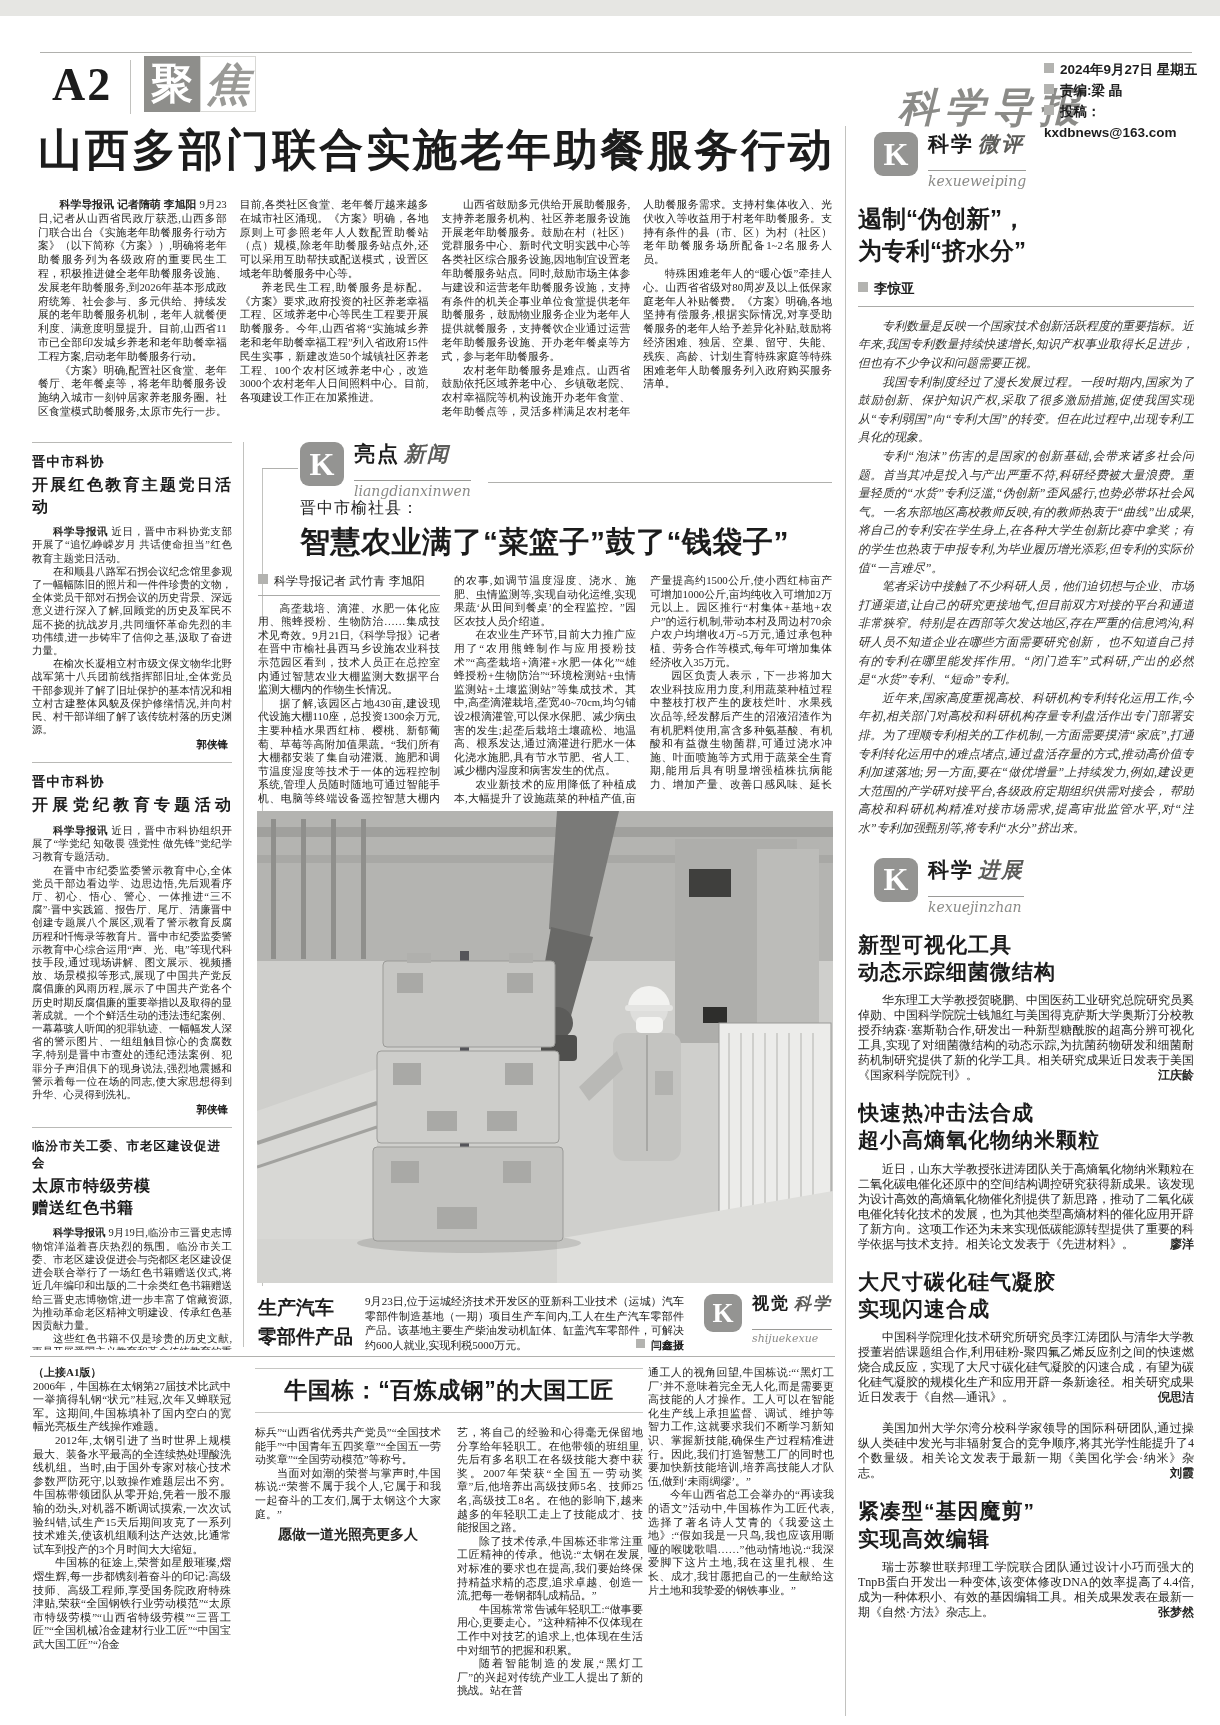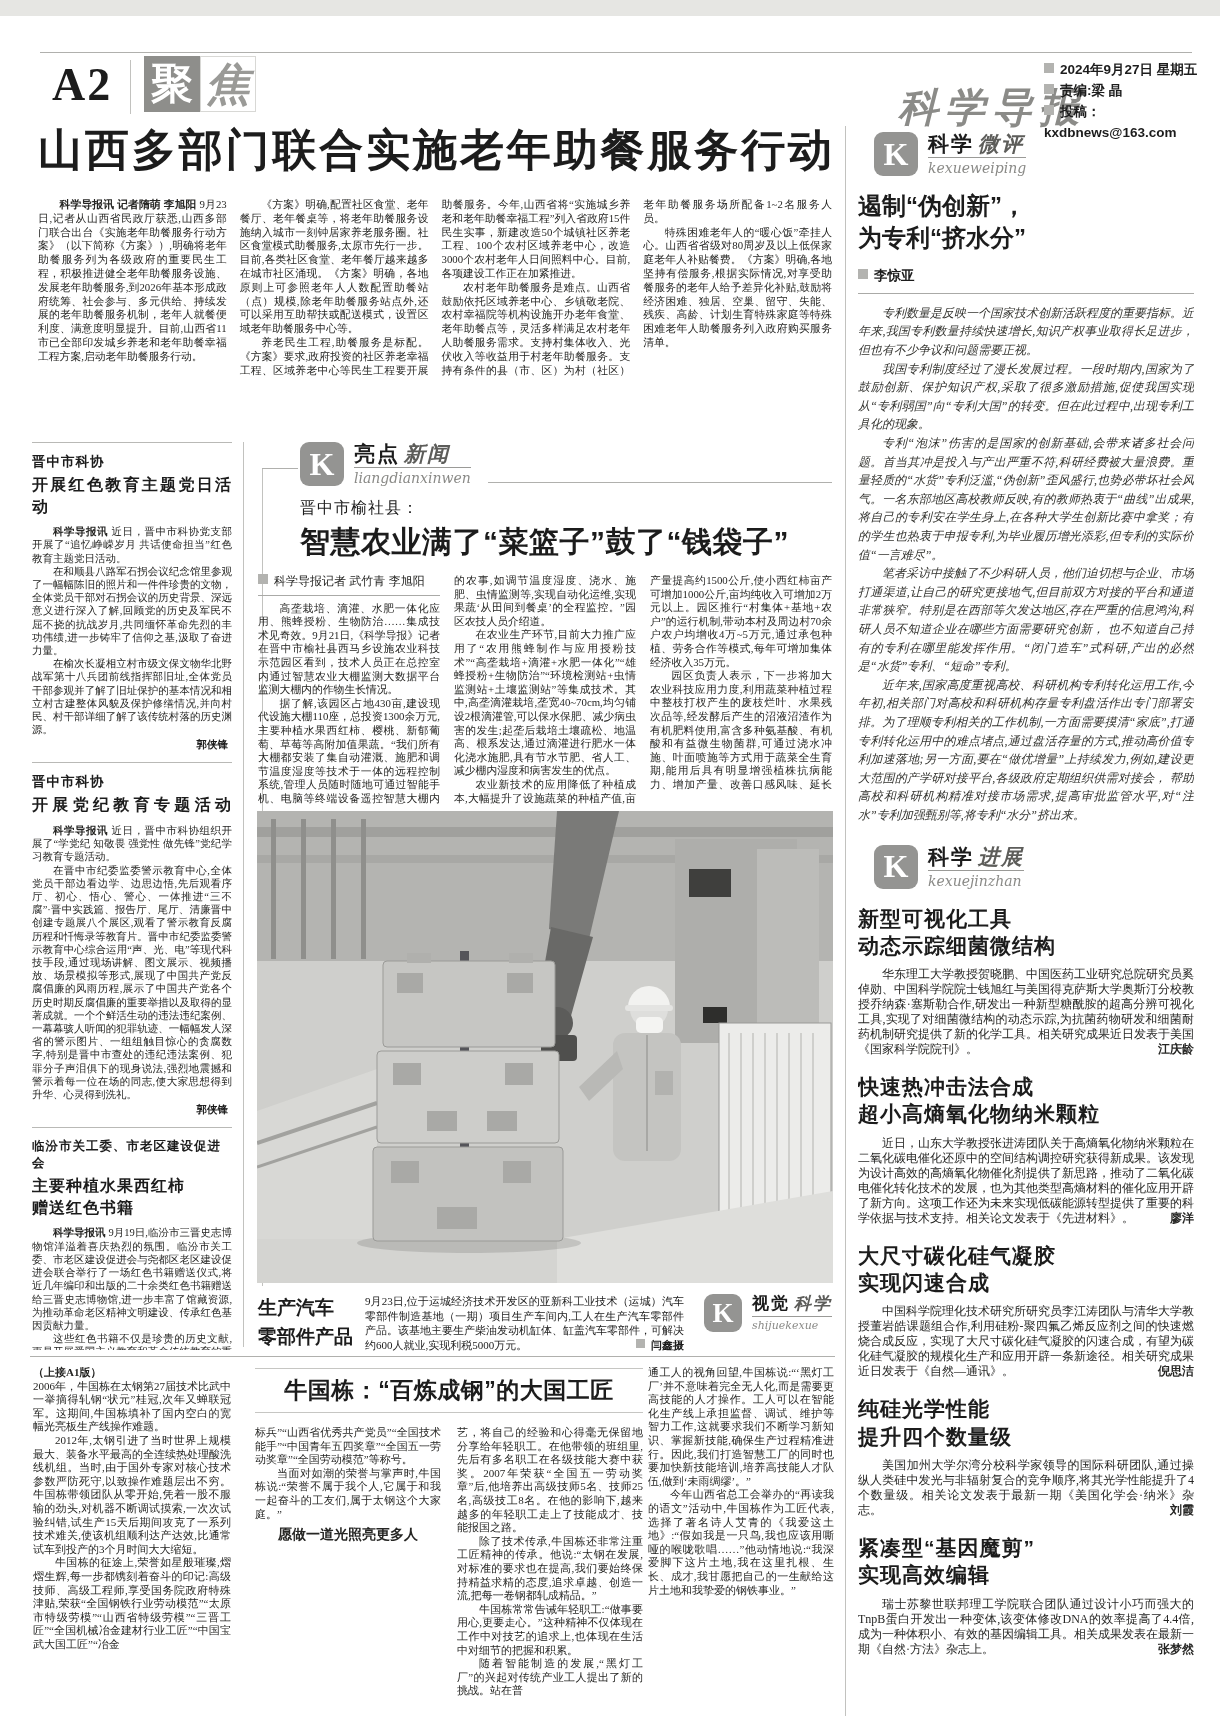--- a/index.html
+++ b/index.html
@@ -13,21 +13,21 @@
   .sq{display:inline-block;width:10px;height:10px;background:#b3b3b0;margin-right:6px;vertical-align:1px}
   .body p{text-indent:2em;text-align:justify}
   .nofirst p:first-child{text-indent:0}
   .spread{text-align:justify;text-align-last:justify}
   .klogo{width:44px;height:44px;background:#949492;border-radius:9px;color:#fff;
          font-family:"Liberation Serif",serif;font-weight:bold;font-size:32px;
          display:flex;align-items:center;justify-content:center;flex:0 0 auto}
   .klogo.sm{width:38px;height:38px;font-size:27px}
   .logo-row{display:flex;gap:10px;align-items:flex-start}
   .logo-cn{font-size:21px;font-weight:bold;letter-spacing:2px;line-height:1.1;
-           border-bottom:1px solid #9a9a97;padding-bottom:2px}
+           border-bottom:1px solid #9a9a97;padding-bottom:15px}
   .cnbrush{font-family:"DejaVu Serif",serif;font-style:italic;font-weight:bold;color:#5d5d5a;margin-left:4px}
   .logo-en{font-family:"DejaVu Serif",serif;font-style:italic;color:#8a8a87;font-size:14px;margin-top:2px}
   .kicker{font-size:13.5px;font-weight:bold;letter-spacing:1px}
   .lah{font-size:16px;font-weight:900;letter-spacing:1px;line-height:1.35;margin:3px 0 8px}
   .lbody{font-size:10.5px;line-height:13.2px;color:#262624}
   .auth{text-align:right;font-weight:bold;font-size:10.5px;padding-right:4px;margin-top:2px}
   .leftrule{border:none;border-top:1px solid #b9b9b6;margin:10px 0}
   .byline{font-size:12px;font-weight:normal;border-bottom:1px solid #aaaaa7;
           padding-bottom:6px;margin-bottom:6px;font-family:"Liberation Sans",sans-serif}
   .jart{margin-top:16px}
@@ -54,20 +54,21 @@
     <div><span class="sq"></span><span>2024年9月27日 星期五</span></div>
     <div><span class="sq"></span><span>责编:梁 晶</span></div>
     <div><span class="sq"></span><span>投稿：kxdbnews@163.com</span></div>
   </div>
 
   <h1 class="abs hei spread" style="left:38px;top:108px;width:794px;font-size:44px;font-weight:900;line-height:1.2">山西多部门联合实施老年助餐服务行动</h1>
   <div class="abs body" style="left:38px;top:182px;width:794px;height:240px;overflow:hidden;column-count:4;column-gap:13px;font-size:10.8px;line-height:13.8px;color:#262624">
     <p><b class="hei">科学导报讯 记者隋萌 李旭阳 </b><span>9月23日,记者从山西省民政厅获悉,山西多部门联合出台《实施老年助餐服务行动方案》（以下简称《方案》）,明确将老年助餐服务列为各级政府的重要民生工程，积极推进健全老年助餐服务设施、发展老年助餐服务,到2026年基本形成政府统筹、社会参与、多元供给、持续发展的老年助餐服务机制，老年人就餐便利度、满意度明显提升。目前,山西省11市已全部印发城乡养老和老年助餐幸福工程方案,启动老年助餐服务行动。</span></p>
   <p>《方案》明确,配置社区食堂、老年餐厅、老年餐桌等，将老年助餐服务设施纳入城市一刻钟居家养老服务圈。社区食堂模式助餐服务,太原市先行一步。目前,各类社区食堂、老年餐厅越来越多在城市社区涌现。《方案》明确，各地原则上可参照老年人人数配置助餐站（点）规模,除老年助餐服务站点外,还可以采用互助帮扶或配送模式，设置区域老年助餐服务中心等。</p>
       <p>养老民生工程,助餐服务是标配。《方案》要求,政府投资的社区养老幸福工程、区域养老中心等民生工程要开展助餐服务。今年,山西省将“实施城乡养老和老年助餐幸福工程”列入省政府15件民生实事，新建改造50个城镇社区养老工程、100个农村区域养老中心，改造3000个农村老年人日间照料中心。目前,各项建设工作正在加紧推进。</p>
+      <p>山西省鼓励多元供给开展助餐服务,支持养老服务机构、社区养老服务设施开展老年助餐服务。鼓励在村（社区）党群服务中心、新时代文明实践中心等各类社区综合服务设施,因地制宜设置老年助餐服务站点。同时,鼓励市场主体参与建设和运营老年助餐服务设施，支持有条件的机关企事业单位食堂提供老年助餐服务，鼓励物业服务企业为老年人提供就餐服务，支持餐饮企业通过运营老年助餐服务设施、开办老年餐桌等方式，参与老年助餐服务。</p>
       <p>农村老年助餐服务是难点。山西省鼓励依托区域养老中心、乡镇敬老院、农村幸福院等机构设施开办老年食堂、老年助餐点等，灵活多样满足农村老年人助餐服务需求。支持村集体收入、光伏收入等收益用于村老年助餐服务。支持有条件的县（市、区）为村（社区）老年助餐服务场所配备1~2名服务人员。</p>
       <p>特殊困难老年人的“暖心饭”牵挂人心。山西省省级对80周岁及以上低保家庭老年人补贴餐费。《方案》明确,各地坚持有偿服务,根据实际情况,对享受助餐服务的老年人给予差异化补贴,鼓励将经济困难、独居、空巢、留守、失能、残疾、高龄、计划生育特殊家庭等特殊困难老年人助餐服务列入政府购买服务清单。</p>
     </div>
 
   <div class="vr" style="left:845px;top:110px;width:1px;height:1590px"></div>
   <div class="vr" style="left:243px;top:426px;width:1px;height:905px"></div>
 
   <div class="abs" style="left:32px;top:426px;width:200px;height:908px;overflow:hidden">
     <hr class="leftrule" style="margin-top:0">
     <div>
@@ -86,21 +87,21 @@
       <div class="lah hei spread">开展党纪教育专题活动</div>
       <div class="body lbody">
         <p><b class="hei">科学导报讯 </b><span>近日，晋中市科协组织开展了“学党纪 知敬畏 强党性 做先锋”党纪学习教育专题活动。</span></p>
       <p>在晋中市纪委监委警示教育中心,全体党员干部边看边学、边思边悟,先后观看序厅、初心、悟心、警心、一体推进“三不腐”·晋中实践篇、报告厅、尾厅、清廉晋中创建专题展八个展区,观看了警示教育反腐历程和忏悔录等教育片。晋中市纪委监委警示教育中心综合运用“声、光、电”等现代科技手段,通过现场讲解、图文展示、视频播放、场景模拟等形式,展现了中国共产党反腐倡廉的风雨历程,展示了中国共产党各个历史时期反腐倡廉的重要举措以及取得的显著成就。一个个鲜活生动的违法违纪案例、一幕幕骇人听闻的犯罪轨迹、一幅幅发人深省的警示图片、一组组触目惊心的贪腐数字,特别是晋中市查处的违纪违法案例、犯罪分子声泪俱下的现身说法,强烈地震撼和警示着每一位在场的同志,使大家思想得到升华、心灵得到洗礼。</p>
         </div>
       <div class="auth hei">郭侠锋</div>
     </div>
     <hr class="leftrule">
     <div>
       <div class="kicker hei" style="font-size:12.5px">临汾市关工委、市老区建设促进会</div>
-      <div class="lah hei" style="margin-bottom:0">主要种植水果西红柿</div>
+      <div class="lah hei" style="margin-bottom:0">太原市特级劳模</div>
       <div class="lah hei" style="margin-top:0">赠送红色书籍</div>
       <div class="body lbody">
         <p><b class="hei">科学导报讯 </b><span>9月19日,临汾市三晋史志博物馆洋溢着喜庆热烈的氛围。临汾市关工委、市老区建设促进会与尧都区老区建设促进会联合举行了一场红色书籍赠送仪式,将近几年编印和出版的二十余类红色书籍赠送给三晋史志博物馆,进一步丰富了馆藏资源,为推动革命老区精神文明建设、传承红色基因贡献力量。</span></p>
       <p>这些红色书籍不仅是珍贵的历史文献,更是开展爱国主义教育和革命传统教育的重要载体。此次红色书籍赠送活动的开展,将进一步推动临汾市的红色文化传承工作,为实现关心下一代及乡村全面振兴,推动地方经济社会发展提供有力支撑。</p>
         </div>
 
     </div>
   </div>
 
   <div class="vr" style="left:262px;top:452px;width:1px;height:818px"></div>
@@ -292,24 +293,20 @@
       <p class="jbody"><span>近日，山东大学教授张进涛团队关于高熵氧化物纳米颗粒在二氧化碳电催化还原中的空间结构调控研究获得新成果。该发现为设计高效的高熵氧化物催化剂提供了新思路，推动了二氧化碳电催化转化技术的发展，也为其他类型高熵材料的催化应用开辟了新方向。这项工作还为未来实现低碳能源转型提供了重要的科学依据与技术支持。相关论文发表于《先进材料》。</span><span class="ja">廖洋</span></p>
     </div>
     <div class="jart">
       <div class="jh">
           <div>大尺寸碳化硅气凝胶</div>
           <div>实现闪速合成</div>
         </div>
       <p class="jbody"><span>中国科学院理化技术研究所研究员李江涛团队与清华大学教授董岩皓课题组合作,利用硅粉-聚四氟乙烯反应剂之间的快速燃烧合成反应，实现了大尺寸碳化硅气凝胶的闪速合成，有望为碳化硅气凝胶的规模化生产和应用开辟一条新途径。相关研究成果近日发表于《自然—通讯》。</span><span class="ja">倪思洁</span></p>
     </div>
     <div class="jart">
-      <div class="jh">
-          <div>纯硅光学性能</div>
-          <div>提升四个数量级</div>
-        </div>
       <p class="jbody"><span>美国加州大学尔湾分校科学家领导的国际科研团队,通过操纵人类硅中发光与非辐射复合的竞争顺序,将其光学性能提升了4个数量级。相关论文发表于最新一期《美国化学会·纳米》杂志。</span><span class="ja">刘霞</span></p>
     </div>
     <div class="jart">
       <div class="jh">
           <div>紧凑型“基因魔剪”</div>
           <div>实现高效编辑</div>
         </div>
       <p class="jbody"><span>瑞士苏黎世联邦理工学院联合团队通过设计小巧而强大的TnpB蛋白开发出一种变体,该变体修改DNA的效率提高了4.4倍,成为一种体积小、有效的基因编辑工具。相关成果发表在最新一期《自然·方法》杂志上。</span><span class="ja">张梦然</span></p>
     </div>
   </div>

